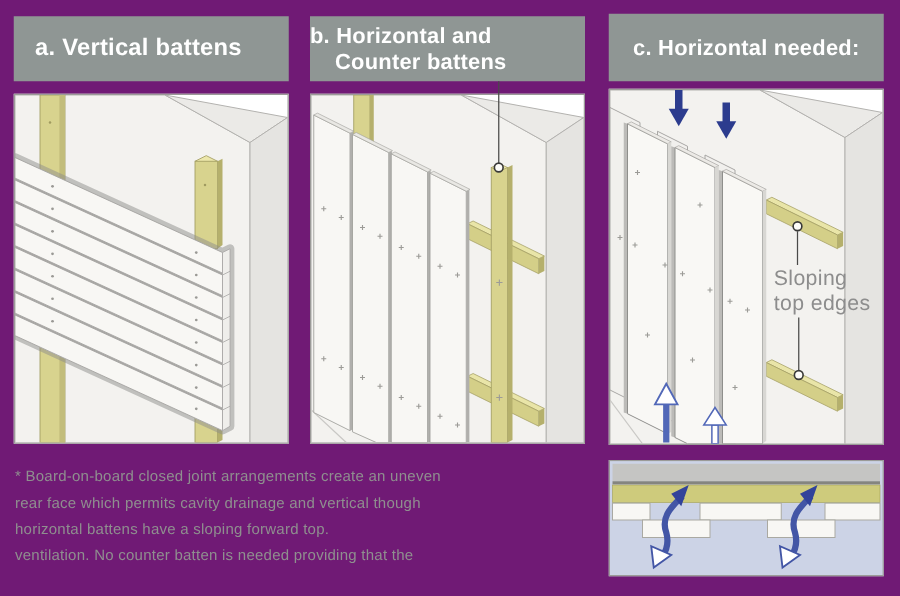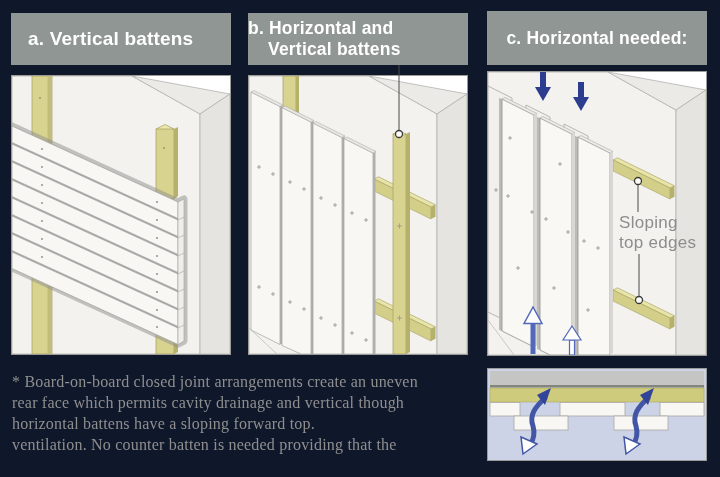--- a/index.html
+++ b/index.html
@@ -1,19 +1,19 @@
 <!DOCTYPE html>
 <html><head>
 <meta charset="utf-8">
 <style>
   * { margin:0; padding:0; box-sizing:border-box; }
   html,body { background:#ffffff; }
   body { font-family:"Liberation Sans", sans-serif; }
   #canvas {
-    position:relative; width:720px; height:477px; background:#0f172a;
+    position:relative; width:720px; height:477px; background:#701a75;
     overflow:hidden;
   }
   .hdr {
     position:absolute; background:#8f9694; color:#ffffff;
     display:flex; flex-direction:column; justify-content:center;
     font-weight:600; letter-spacing:.2px;
   }
   #hdr-a { left:11px; top:13px; width:220px; height:52px; font-size:19px; padding-left:17px; }
   #hdr-b { left:248px; top:13px; width:220px; height:52px; font-size:17.5px; line-height:21px; }
   #hdr-b .l2 { padding-left:20px; }
@@ -22,35 +22,35 @@
     position:absolute; background:#ffffff; border:1px solid #9b9b98; z-index:1;
   }
   #panel-a { left:11px;  top:75px; width:220px; height:280px; }
   #panel-b { left:248px; top:75px; width:220px; height:280px; }
   #panel-c { left:487px; top:71px; width:220px; height:285px; }
   #xsection { left:487px; top:368px; width:220px; height:93px; position:absolute; border:1px solid #9b9b98; background:#ccd3e6; z-index:1; }
   .panel svg, #xsection svg { display:block; width:100%; height:100%; }
   #leader-b { position:absolute; left:392px; top:64px; width:14px; height:78px; z-index:3; }
   #footnote {
     position:absolute; left:12px; top:371px; width:472px;
-    color:#8f8f8f; font-size:16px; line-height:21px; letter-spacing:.2px;font-family:Liberation Serif, serif;
+    color:#8f8f8f; font-size:12px; line-height:21px; letter-spacing:.2px;
   }
   .svg-label { font-family:"Liberation Sans", sans-serif; font-size:17px; fill:#8d8d8d; letter-spacing:.3px; }
 </style>
 </head>
 <body>
 
 <div id="canvas">
 
   <div class="hdr" id="hdr-a">
     <span>a. Vertical battens</span>
   </div>
   <div class="hdr" id="hdr-b">
     <span>b. Horizontal and</span>
-    <span class="l2">Vertical battens</span>
+    <span class="l2">Counter battens</span>
   </div>
   <div class="hdr" id="hdr-c">
     <span>c. Horizontal needed:</span>
   </div>
 
   <div class="panel" id="panel-a">
     <svg viewBox="0 0 218 278">
       <g>
         <polygon points="0,0 120,0 188,38 188,278 0,278" fill="#f3f2ef" stroke="#b3b2af" stroke-width="0.8"></polygon>
         <polygon points="120,0 218,18 188,38" fill="#ebeae7" stroke="#b3b2af" stroke-width="0.8"></polygon>

